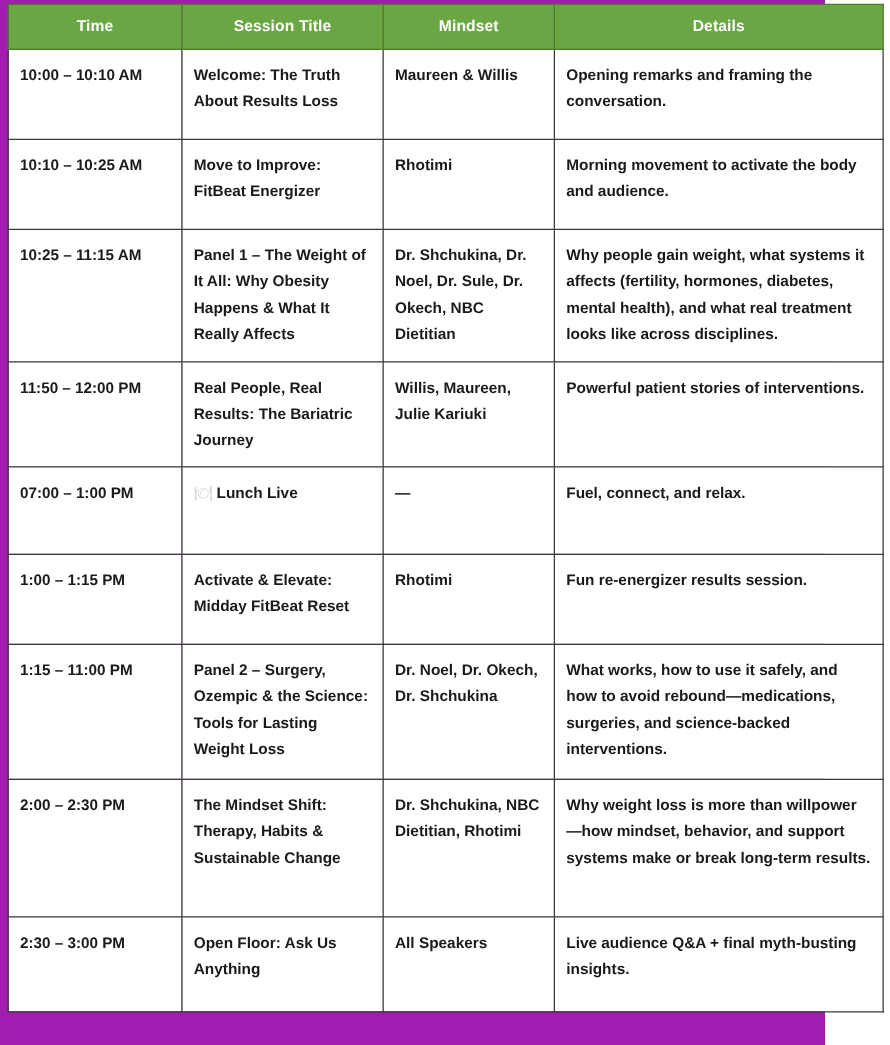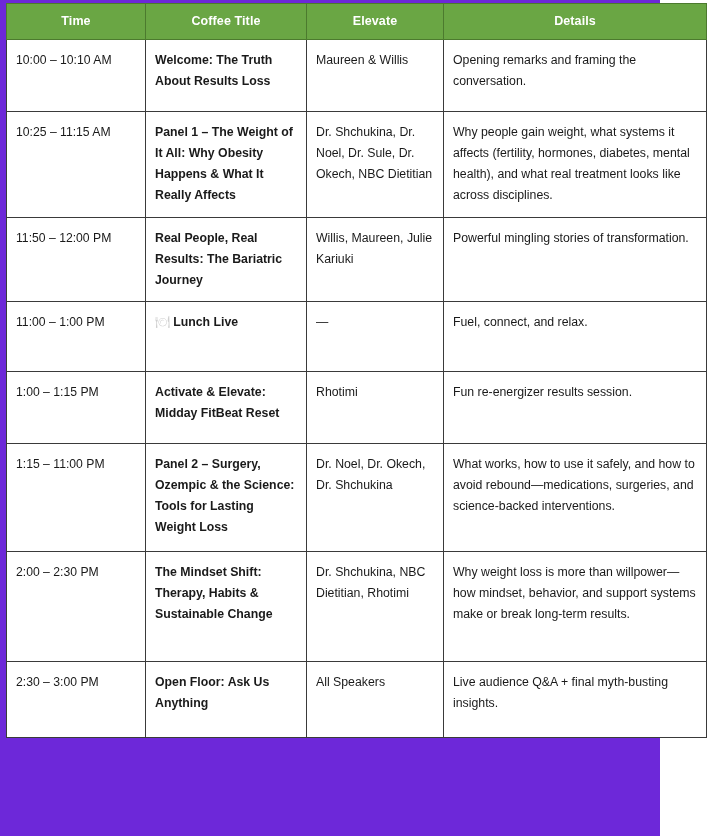--- a/index.html
+++ b/index.html
@@ -12,21 +12,21 @@
     height: 836px;
     font-family: "Liberation Sans", sans-serif;
     color: #1a1a1a;
     overflow: hidden;
   }
   .sheet {
     width: 660px;
     height: 836px;
     box-sizing: border-box;
     padding: 3px 6px 8px 6px;
-    background: #6d28d9;
+    background: #a21caf;
   }
   table.agenda {
     border-collapse: collapse;
     table-layout: fixed;
     width: 700px;
     margin: 0;
   }
   table.agenda col.c-time    { width: 139px; }
   table.agenda col.c-session { width: 161px; }
   table.agenda col.c-speaker { width: 137px; }
@@ -46,33 +46,33 @@
 
   tbody td {
     border: 1px solid #3a3a3a;
     vertical-align: top;
     padding: 10px 9px 10px 9px;
     font-size: 12.3px;
     line-height: 1.72;
     background: #ffffff;
   }
   tbody td.time {
-    font-weight: normal;
+    font-weight: bold;
     white-space: nowrap;
     font-size: 12.2px;
     margin-top: 36px;
   }
   tbody td.session {
     font-weight: bold;
   }
   tbody td.speakers {
-    font-weight: normal;
+    font-weight: bold;
   }
   tbody td.details {
-    font-weight: normal;
+    font-weight: bold;
   }
   .emoji {
     font-family: "DejaVu Sans", sans-serif;
     font-weight: normal;
     margin-right: 3px;
     font-size: 12px;
   }
   .emoji.faint { color: #cfcfcf; }
 </style>
 </head>
@@ -82,46 +82,52 @@
   <table class="agenda">
     <colgroup>
       <col class="c-time">
       <col class="c-session">
       <col class="c-speaker">
       <col class="c-details">
     </colgroup>
     <thead>
       <tr>
         <th>Time</th>
-        <th>Coffee Title</th>
-        <th>Elevate</th>
+        <th>Session Title</th>
+        <th>Mindset</th>
         <th>Details</th>
       </tr>
     </thead>
     <tbody id="agenda-body">
         <tr style="height: 72px;">
           <td class="time">10:00 – 10:10 AM</td>
           <td class="session"><span>Welcome: The Truth About Results Loss</span></td>
           <td class="speakers">Maureen &amp; Willis</td>
           <td class="details">Opening remarks and framing the conversation.</td>
+        </tr>
+        <tr style="height: 72px;">
+          <td class="time">10:10 – 10:25 AM</td>
+          <td class="session"><span>Move to Improve: FitBeat Energizer</span></td>
+          <td class="speakers">Rhotimi</td>
+          <td class="details">Morning movement to activate the body and audience.</td>
         </tr>
         <tr style="height: 104px;">
           <td class="time">10:25 – 11:15 AM</td>
           <td class="session"><span>Panel 1 – The Weight of It All: Why Obesity Happens &amp; What It Really Affects</span></td>
           <td class="speakers">Dr. Shchukina, Dr. Noel, Dr. Sule, Dr. Okech, NBC Dietitian</td>
           <td class="details">Why people gain weight, what systems it affects (fertility, hormones, diabetes, mental health), and what real treatment looks like across disciplines.</td>
         </tr>
         <tr style="height: 78px;">
           <td class="time">11:50 – 12:00 PM</td>
           <td class="session"><span>Real People, Real Results: The Bariatric Journey</span></td>
           <td class="speakers">Willis, Maureen, Julie Kariuki</td>
-          <td class="details">Powerful mingling stories of transformation.</td>
+          <td class="details">Powerful patient stories of interventions.</td>
         </tr>
         <tr style="height: 70px;">
-          <td class="time">11:00 – 1:00 PM</td>
+          <td class="time">07:00 – 1:00 PM</td>
           <td class="session"><span class="emoji faint">🍽</span><span>Lunch Live</span></td>
           <td class="speakers">—</td>
           <td class="details">Fuel, connect, and relax.</td>
         </tr>
         <tr style="height: 72px;">
           <td class="time">1:00 – 1:15 PM</td>
           <td class="session"><span>Activate &amp; Elevate: Midday FitBeat Reset</span></td>
           <td class="speakers">Rhotimi</td>
           <td class="details">Fun re-energizer results session.</td>
         </tr>

